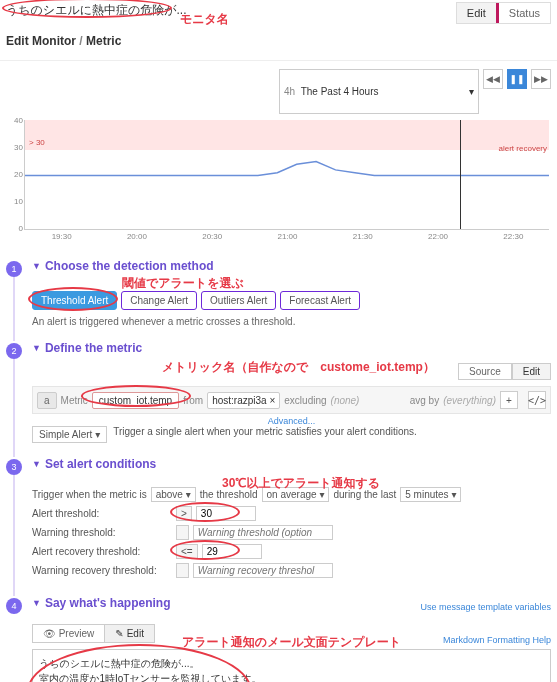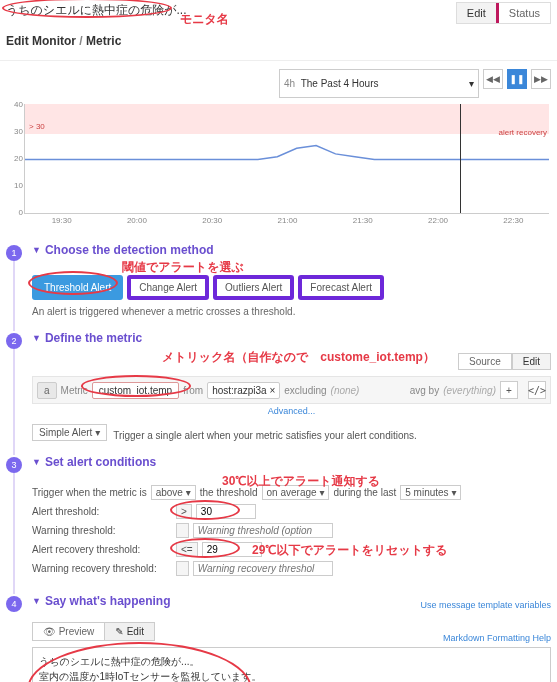--- a/index.html
+++ b/index.html
@@ -10,57 +10,57 @@
 .annotation { color: #e63946; font-size: 12px; position: absolute; pointer-events: none; font-weight: bold; }
 .tabs { display: flex; border: 1px solid #ddd; }
 .tab { padding: 4px 10px; font-size: 11px; color: #666; border-left: 3px solid #be185d; }
 .tab:first-child { border-left: none; }
 .tab.active { background: #f3f3f3; color: #333; }
 .breadcrumb { font-size: 12px; font-weight: bold; color: #333; padding: 8px 6px 12px; border-bottom: 1px solid #eee; }
 .breadcrumb .light { color: #888; }
 
 .chart-wrap { padding: 8px 6px 0; position: relative; }
 .chart-controls { display: flex; justify-content: flex-end; gap: 4px; margin-bottom: 6px; }
-.time-select { border: 1px solid #ccc; font-size: 10px; padding: 8px 4px; background: #fff; width: 200px; }
+.time-select { border: 1px solid #ccc; font-size: 10px; padding: 16px 4px; background: #fff; width: 200px; }
 .icon-btn { width: 20px; height: 20px; display: inline-flex; align-items: center; justify-content: center; border: 1px solid #ccc; background: #fff; color: #666; font-size: 9px; }
 .icon-btn.blue { background: #3b87d9; color: #fff; border-color: #3b87d9; }
 .chart-area { position: relative; height: 110px; border-left: 1px solid #ccc; border-bottom: 1px solid #ccc; margin-left: 18px; margin-right: 2px; }
 .chart-band { position: absolute; left: 0; right: 0; top: 0; height: 30px; background: rgba(255,150,150,0.25); }
 .chart-band-label { position: absolute; left: 4px; top: 18px; font-size: 8px; color: #c44; }
 .chart-recov { position: absolute; right: 2px; top: 24px; font-size: 8px; color: #c44; }
 .chart-line { position: absolute; left: 0; right: 0; top: 0; bottom: 0; }
 .chart-vline { position: absolute; top: 0; bottom: 0; left: 435px; border-left: 1px solid #333; }
 .y-ticks { position: absolute; left: -16px; top: 0; bottom: 0; width: 14px; }
 .y-tick { position: absolute; font-size: 8px; color: #888; text-align: right; width: 14px; }
 .x-ticks { display: flex; justify-content: space-between; margin-left: 18px; font-size: 8px; color: #888; margin-top: 2px; }
 .x-ticks span { flex: 1; text-align: center; }
 
 .steps { margin-top: 18px; padding: 0 6px; }
 .step { display: flex; gap: 10px; margin-bottom: 14px; position: relative; }
 .step-num { width: 16px; height: 16px; border-radius: 50%; background: #7b68ee; color: #fff; font-size: 9px; display: flex; align-items: center; justify-content: center; flex-shrink: 0; margin-top: 2px; }
 .step-body { flex: 1; }
 .step-title { color: #6a4fcf; font-weight: bold; font-size: 12px; margin-bottom: 8px; display: flex; align-items: center; gap: 4px; }
 .arrow-down { color: #6a4fcf; font-size: 9px; }
 .pill-row { display: flex; gap: 4px; flex-wrap: wrap; margin-bottom: 6px; }
-.pill { border: 4px solid #6d28d9; border-radius: 3px; padding: 3px 8px; font-size: 10px; color: #555; background: #fff; }
+.pill { border: 1px solid #6d28d9; border-radius: 3px; padding: 3px 8px; font-size: 10px; color: #555; background: #fff; }
 .pill.active { background: #3b9ae0; color: #fff; border-color: #3b9ae0; }
 .desc { font-size: 10px; color: #666; }
 
 .right-tabs { display: flex; justify-content: flex-end; gap: 0; margin-bottom: 6px; }
 .right-tabs .rtab { border: 1px solid #ccc; padding: 2px 10px; font-size: 10px; color: #666; }
 .right-tabs .rtab.active { background: #f3f3f3; color: #333; }
 .query-row { display: flex; align-items: center; gap: 4px; flex-wrap: wrap; font-size: 10px; background: #f6f6f6; padding: 4px; border: 1px solid #e5e5e5; }
 .q-badge { background: #e8e8e8; border: 1px solid #ccc; padding: 2px 6px; border-radius: 2px; color: #666; }
 .q-field { border: 1px solid #ccc; padding: 2px 6px; border-radius: 2px; background: #fff; }
 .q-tag { background: #fff; border: 1px solid #ccc; padding: 2px 4px; border-radius: 2px; }
 .q-label { color: #888; }
 .q-muted { color: #aaa; font-style: italic; }
 .plus-btn { border: 1px solid #ccc; width: 18px; height: 18px; display: flex; align-items: center; justify-content: center; color: #555; background: #fff; }
 .adv-link { text-align: center; font-size: 9px; color: #3b87d9; margin-top: 2px; }
-.simple-alert-row { margin-top: 8px; display: flex; align-items: flex-end; gap: 6px; font-size: 10px; color: #555; }
+.simple-alert-row { margin-top: 0; display: flex; align-items: flex-start; gap: 6px; font-size: 10px; color: #555; }
 .sa-sel { border: 1px solid #ccc; padding: 2px 6px; background: #fff; }
 
 .cond-row { display: flex; align-items: center; gap: 4px; font-size: 10px; color: #555; margin-bottom: 4px; }
 .cond-sel { border: 1px solid #ccc; padding: 1px 4px; background: #fff; font-size: 10px; }
 .cond-input { border: 1px solid #ccc; padding: 1px 4px; width: 60px; font-size: 10px; background: #fff; }
 .cond-input.placeholder { color: #bbb; font-style: italic; width: 140px; }
 .cond-label { width: 140px; }
 
 .msg-head { display: flex; justify-content: space-between; align-items: center; }
 .msg-link { color: #3b87d9; font-size: 9px; }
@@ -213,21 +213,20 @@
       <div class="cond-row">
         <span class="cond-label">Warning threshold:</span>
         <span class="cond-sel" style="background:#f5f5f5;color:#bbb;">&nbsp;</span>
         <input class="cond-input placeholder" placeholder="Warning threshold (option" style="">
       </div>
       <div class="cond-row" style="position:relative;">
         <span class="cond-label">Alert recovery threshold:</span>
         <span class="cond-sel" style="background:#f5f5f5;">&lt;=</span>
         <input class="cond-input" value="29" style="">
         <div class="circle-red" style="left:138px; top:-4px; width:70px; height:20px;"></div>
-        <div class="annotation" style="left:220px; top:0px;">29℃以下でアラートをリセットする</div>
       </div>
       <div class="cond-row">
         <span class="cond-label">Warning recovery threshold:</span>
         <span class="cond-sel" style="background:#f5f5f5;color:#bbb;">&nbsp;</span>
         <input class="cond-input placeholder" placeholder="Warning recovery threshol" style="">
       </div>
     </div>
   </div>
 
   <div class="step">
@@ -246,20 +245,21 @@
             <span>👁</span>
             <span>Preview</span>
           </div>
           <div class="msg-tab active">
             <span>✎</span>
             <span>Edit</span>
           </div>
         </div>
         <div class="fmt-link">Markdown Formatting Help</div>
       </div>
+      <div class="annotation" style="left:150px; top:38px;">アラート通知のメール文面テンプレート</div>
       <div class="msg-box" id="msg-body" style="position:relative;">
         <div class="circle-red" style="left:-6px; top:-6px; width:225px; height:95px; border-radius:50%;"></div>
       <div>うちのシエルに熱中症の危険が...。</div>
           <div>室内の温度か1時IoTセンサーを監視しています。</div>
           <div>&nbsp;</div>
         </div>
     </div>
   </div>
 
 </div>

